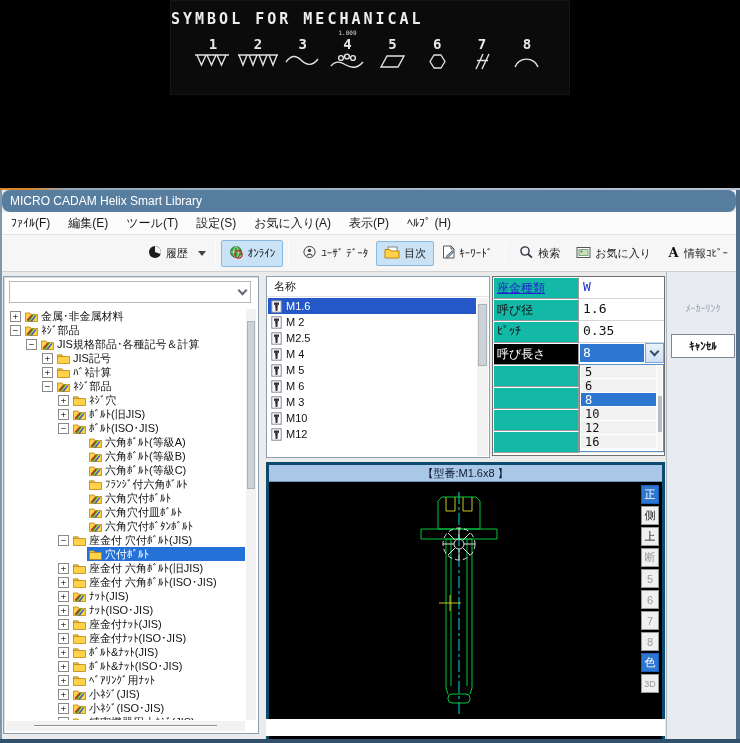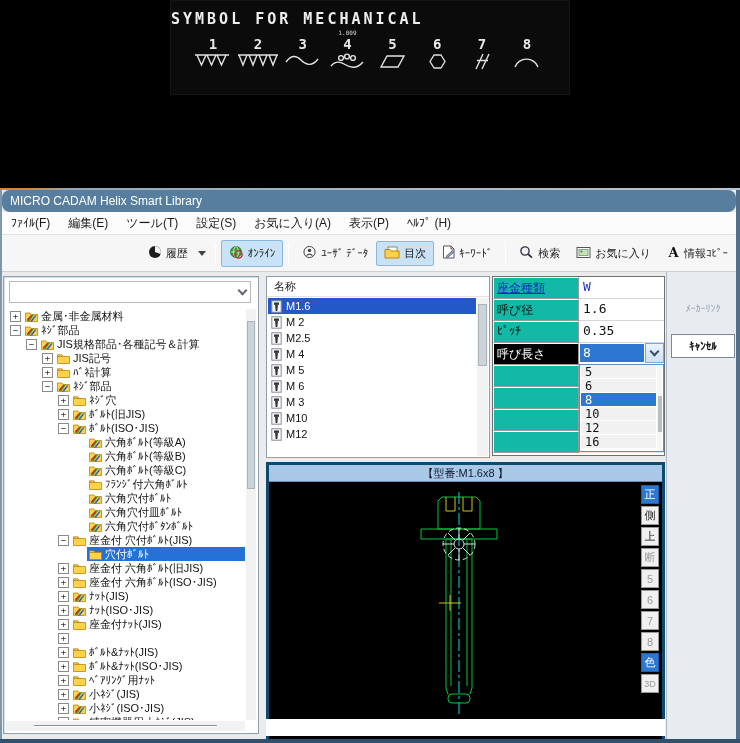--- a/index.html
+++ b/index.html
@@ -582,20 +582,29 @@
                   <path d="M0.5 2 L5 2 L6 3.5 L12.5 3.5 L12.5 10.5 L0.5 10.5 Z" fill="#ffd24a" stroke="#b8860b" stroke-width="0.8"></path>
                   <path d="M0.5 2 L5 2 L6 3.5 L0.5 3.5 Z" fill="#ffe08a" stroke="#b8860b" stroke-width="0.8"></path>
                 </svg>
               </span>
               <span>座金付ﾅｯﾄ(JIS)</span>
             </span>
           </div>
           <div class="tree-row">
             <span style="flex: 0 0 52px;"></span>
             <span class="exp">+</span>
+            <span class="row-main">
+              <span class="t-icon">
+                <svg width="13" height="11" viewBox="0 0 13 11">
+                  <path d="M0.5 2 L5 2 L6 3.5 L12.5 3.5 L12.5 10.5 L0.5 10.5 Z" fill="#ffd24a" stroke="#b8860b" stroke-width="0.8"></path>
+                  <path d="M0.5 2 L5 2 L6 3.5 L0.5 3.5 Z" fill="#ffe08a" stroke="#b8860b" stroke-width="0.8"></path>
+                </svg>
+              </span>
+              <span>座金付ﾅｯﾄ(ISO･JIS)</span>
+            </span>
           </div>
           <div class="tree-row">
             <span style="flex: 0 0 52px;"></span>
             <span class="exp">+</span>
             <span class="row-main">
               <span class="t-icon">
                 <svg width="13" height="11" viewBox="0 0 13 11">
                   <path d="M0.5 2 L5 2 L6 3.5 L12.5 3.5 L12.5 10.5 L0.5 10.5 Z" fill="#ffd24a" stroke="#b8860b" stroke-width="0.8"></path>
                   <path d="M0.5 2 L5 2 L6 3.5 L0.5 3.5 Z" fill="#ffe08a" stroke="#b8860b" stroke-width="0.8"></path>
                 </svg>

